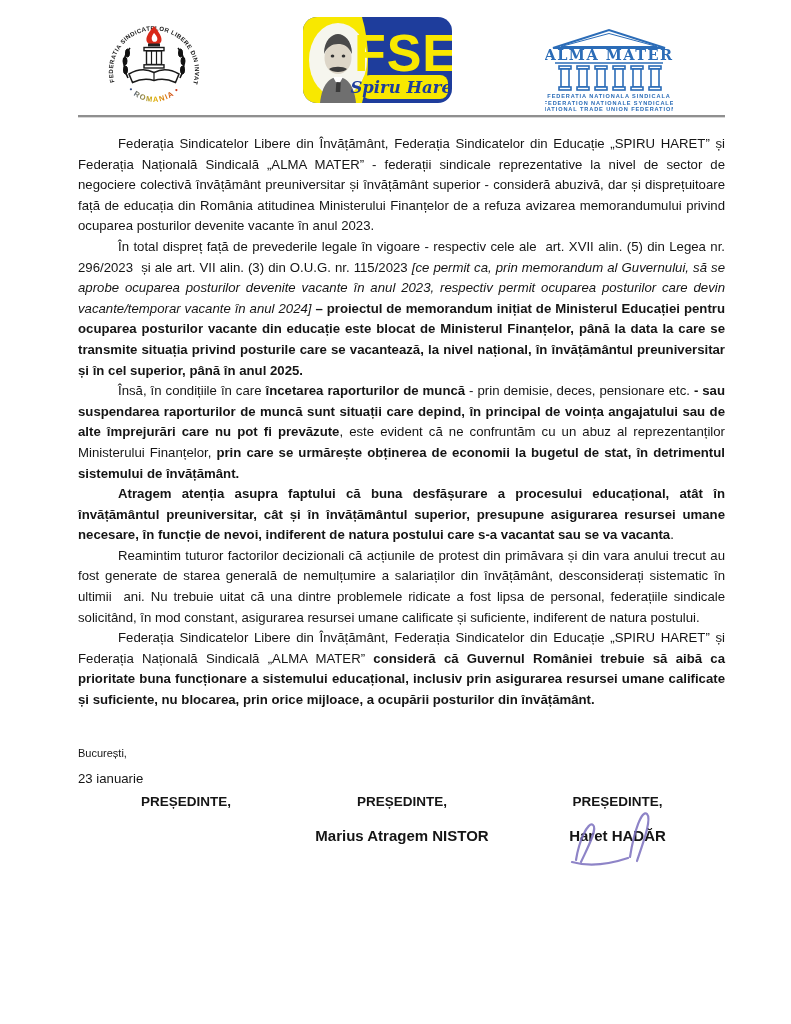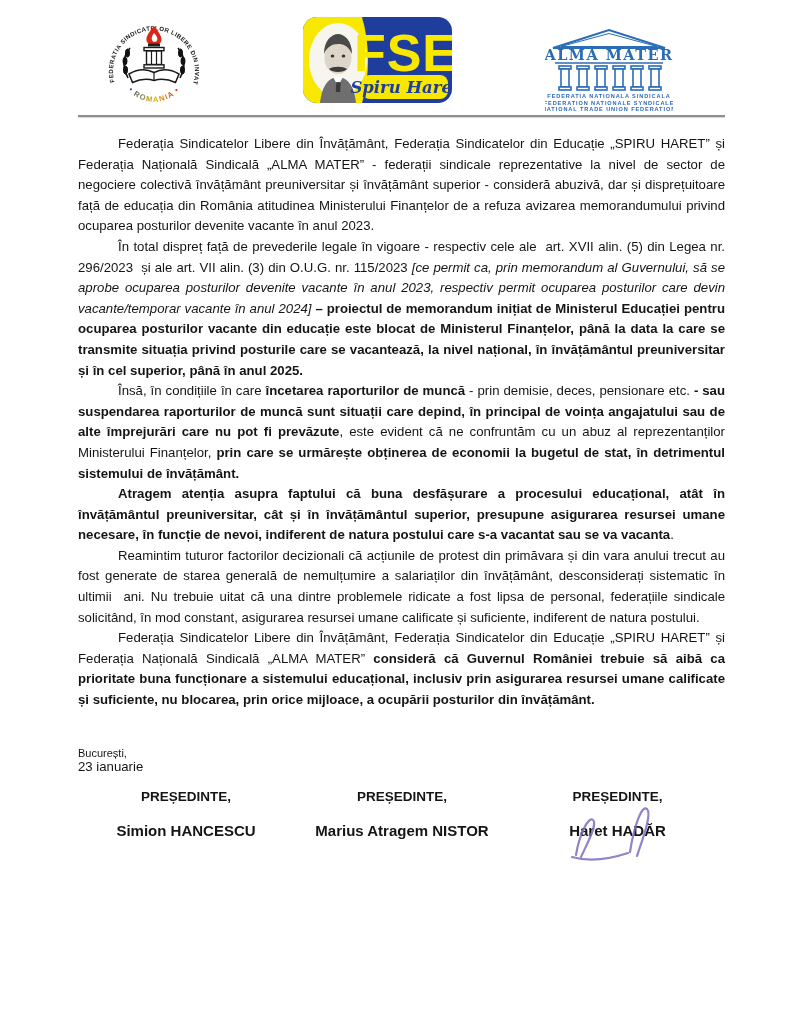--- a/index.html
+++ b/index.html
@@ -43,25 +43,25 @@
     font-size:13.2px;
     line-height:20.6px;
     text-align:justify;
   }
   .para{margin:0;text-indent:40px;white-space:pre-wrap;}
   .rb{font-weight:bold;}
   .ri{font-style:italic;}
   .ru{}
   
   .dateline-city{margin-top:36px;font-size:11px;}
-  .dateline-date{font-size:13.2px;}
+  .dateline-date{margin-top:12px;font-size:13.2px;}
   .sig-grid{
     display:grid;
     grid-template-columns:216px 216px 215px;
-    margin-top:13px;
+    margin-top:6px;
   }
   .sig-col{text-align:center;}
   .sig-role{font-size:13.5px;font-weight:bold;line-height:20px;}
   .sig-name{
     margin-top:15px;
     font-size:15px;font-weight:bold;
     position:relative;
   }
   .sig-svg{
     position:absolute;left:20px;top:-22px;
@@ -202,21 +202,20 @@
         <p class="para"><span class="">Reamintim tuturor factorilor decizionali că acțiunile de protest din primăvara și din vara anului trecut au fost generate de starea generală de nemulțumire a salariaților din învățământ, desconsiderați sistematic în ultimii  ani. Nu trebuie uitat că una dintre problemele ridicate a fost lipsa de personal, federațiile sindicale solicitând, în mod constant, asigurarea resursei umane calificate și suficiente, indiferent de natura postului.</span></p>
         <p class="para"><span class="">Federația Sindicatelor Libere din Învățământ, Federația Sindicatelor din Educație „SPIRU HARET” și Federația Națională Sindicală „ALMA MATER” </span><span class="rb">consideră că Guvernul României trebuie să aibă ca prioritate buna funcționare a sistemului educațional, inclusiv prin asigurarea resursei umane calificate și suficiente, nu blocarea, prin orice mijloace, a ocupării posturilor din învățământ.</span></p>
       </div>
 
     <div class="dateline-city">București,</div>
     <div class="dateline-date">23 ianuarie</div>
 
     <div class="sig-grid">
       <div class="sig-col">
         <div class="sig-role">PREȘEDINTE,</div>
-        <div class="sig-name">Simion HANCESCU</div>
       </div>
       <div class="sig-col">
         <div class="sig-role">PREȘEDINTE,</div>
         <div class="sig-name">Marius Atragem NISTOR</div>
       </div>
       <div class="sig-col">
         <div class="sig-role">PREȘEDINTE,</div>
         <div class="sig-name">
           <span>Haret HADĂR</span>
           <svg class="sig-svg" width="150" height="62" viewBox="0 0 150 62">

